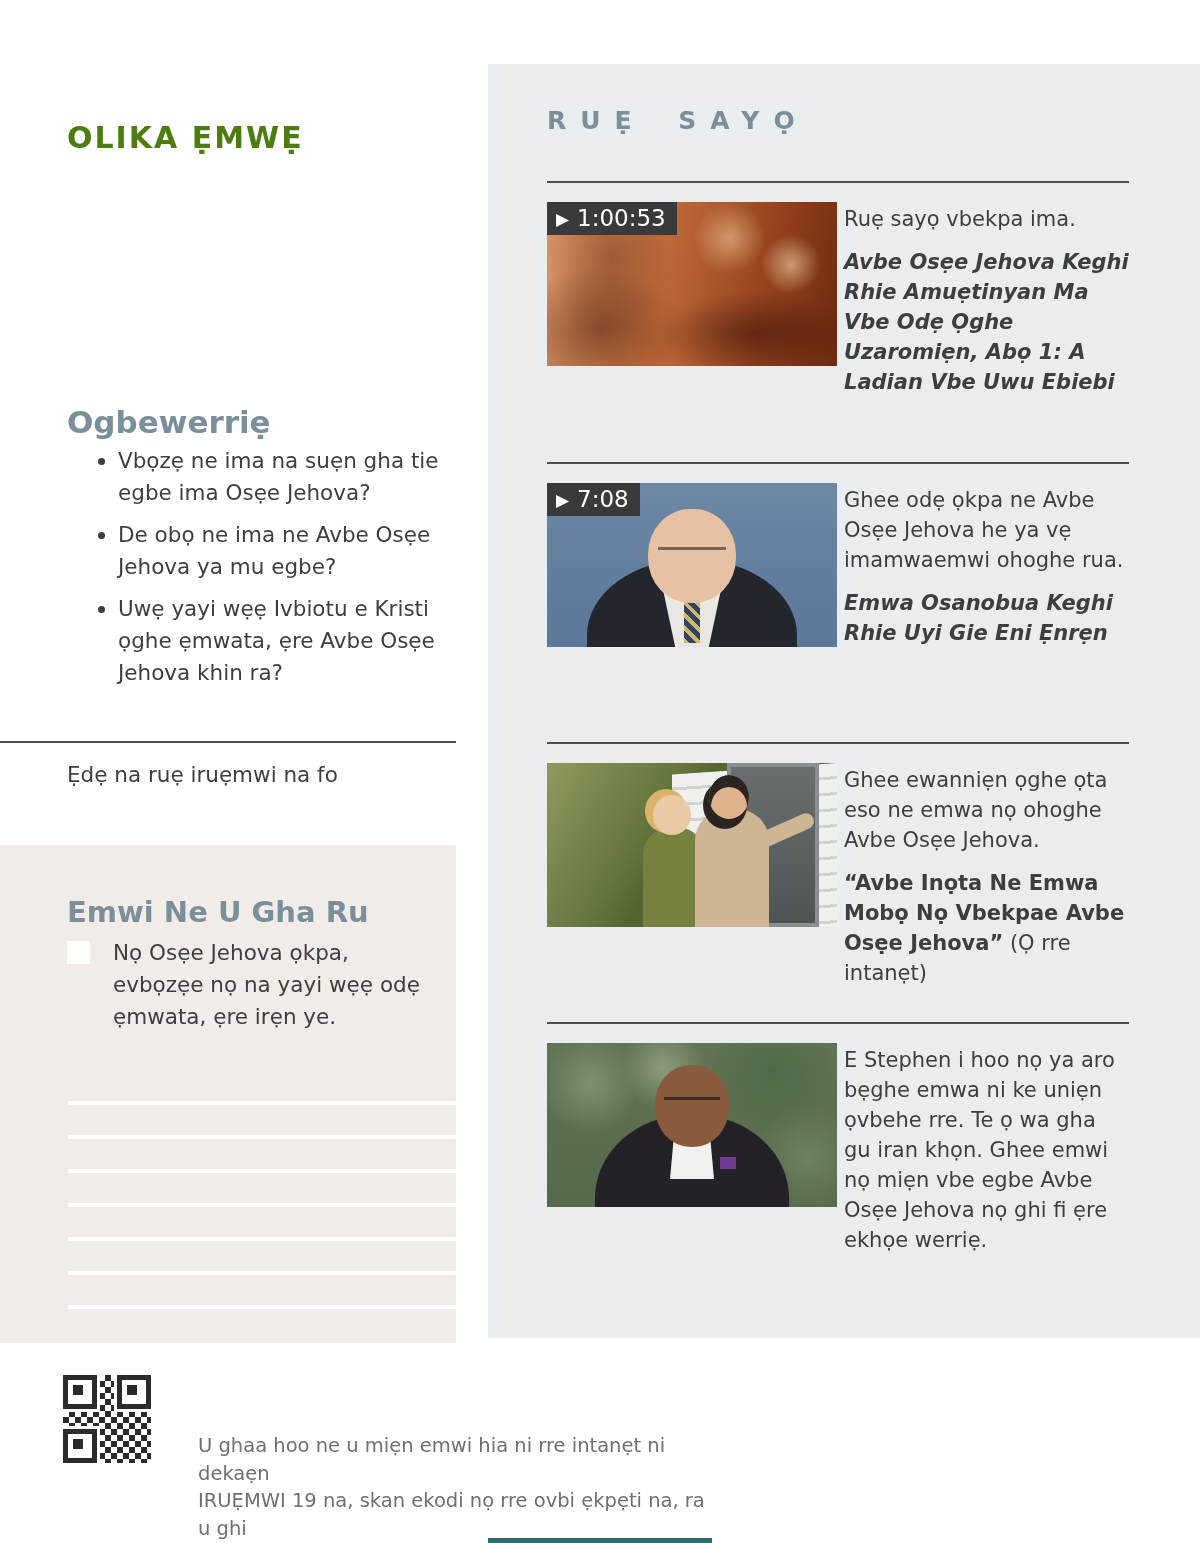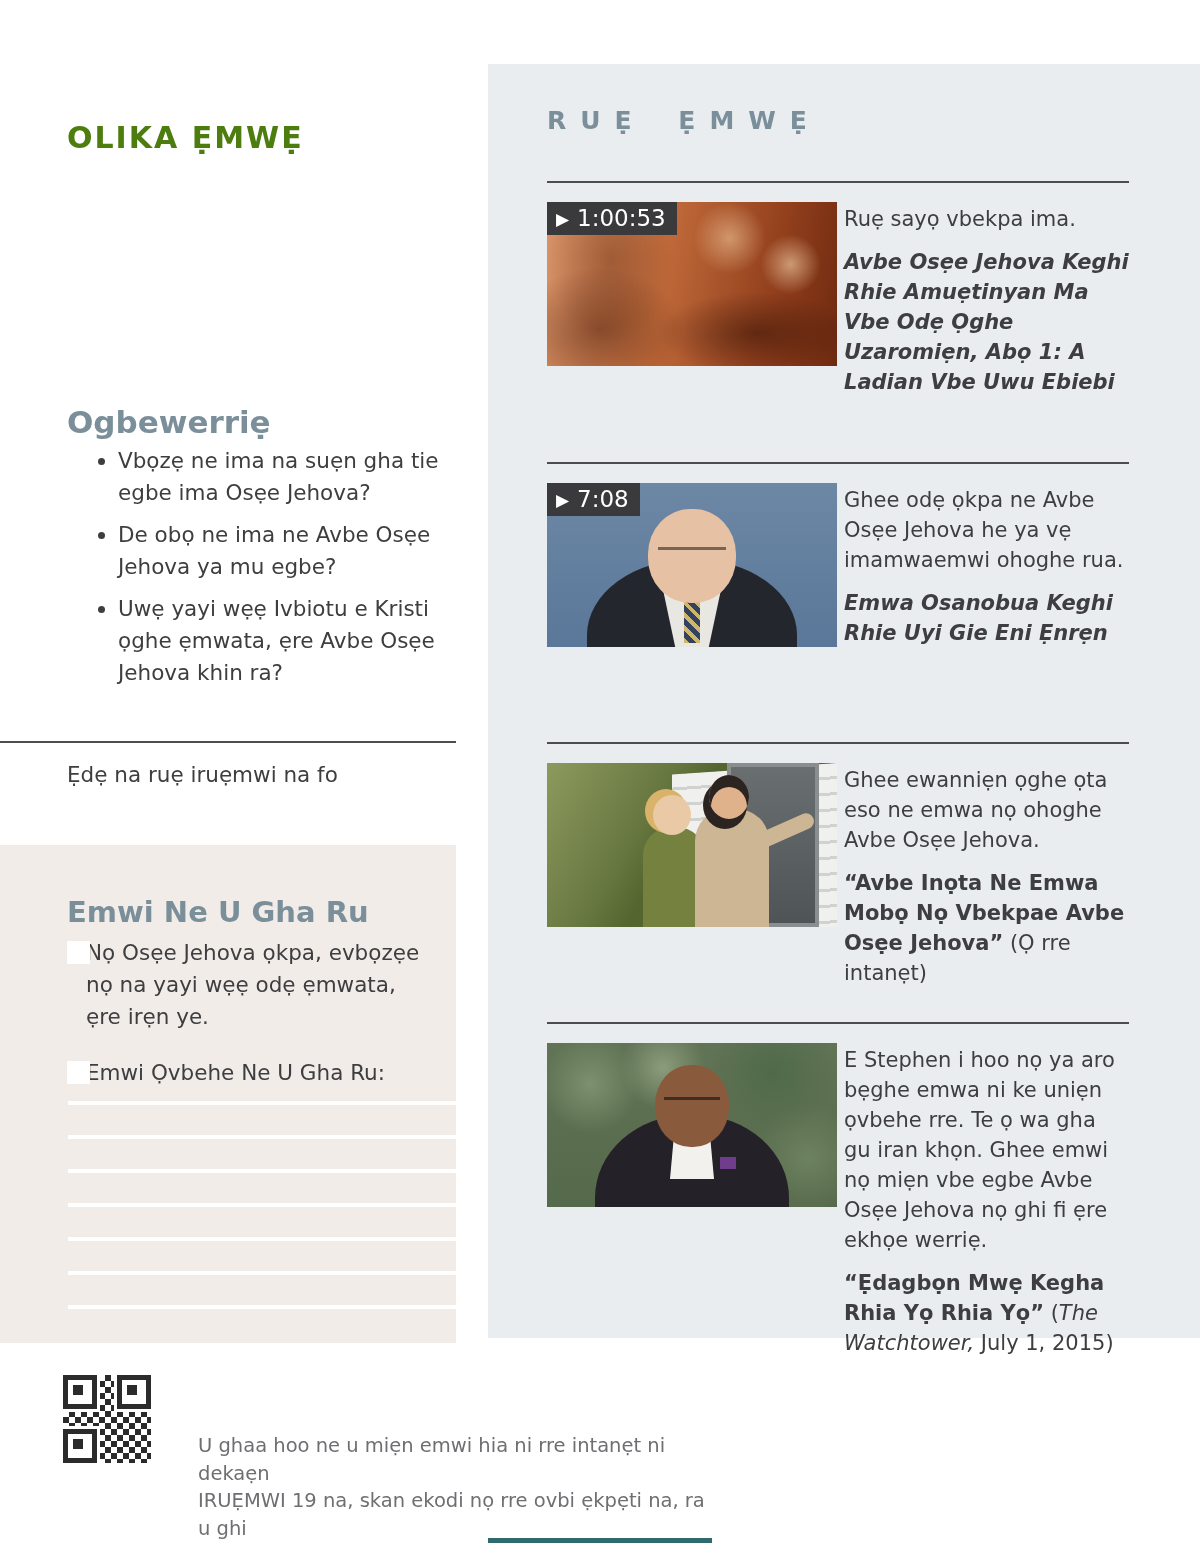--- a/index.html
+++ b/index.html
@@ -46,21 +46,21 @@
     position:absolute;left:67px;top:26px;
     font-size:29px;font-weight:bold;color:#7a8f9a;
   }
   .goal-item{position:absolute;left:67px;width:368px;}
   .goal-item-1{top:92px;}
   .goal-item-2{top:212px;}
   .checkbox{
     position:absolute;left:0;top:4px;width:23px;height:23px;background:#ffffff;
   }
   .goal-item-text{
-    display:block;margin-left:19px;
+    display:block;margin-left:46px;
     font-size:21.5px;line-height:32px;
   }
   .write-lines{position:absolute;left:68px;top:256px;width:388px;}
   .write-line{height:4px;background:#ffffff;margin-bottom:30px;}
 
   
   .qr{
     position:absolute;left:63px;top:1375px;width:88px;height:88px;
     background-image:repeating-conic-gradient(#2b2b2b 0% 25%, transparent 0% 50%);
     background-size:12px 12px;
@@ -245,24 +245,20 @@
   <div class="date-label">Ẹdẹ na ruẹ iruẹmwi na fo</div>
 
   <div class="goal-panel">
     <h2 class="goal-title">Emwi Ne U Gha Ru</h2>
 
     <div class="goal-item goal-item-1">
       <span class="checkbox"></span>
       <span class="goal-item-text">Nọ Osẹe Jehova ọkpa, evbọzẹe nọ na yayi wẹẹ odẹ ẹmwata, ẹre irẹn ye.</span>
     </div>
 
-    <div class="goal-item goal-item-2">
-      <span class="checkbox"></span>
-      <span class="goal-item-text">Emwi Ọvbehe Ne U Gha Ru:</span>
-    </div>
 
     <div class="write-lines">
         <div class="write-line"></div>
         <div class="write-line"></div>
         <div class="write-line"></div>
         <div class="write-line"></div>
         <div class="write-line"></div>
         <div class="write-line"></div>
         <div class="write-line"></div>
       </div>
@@ -275,21 +271,21 @@
   </div>
 
   <div class="footer-text">
     <span>U ghaa hoo ne u miẹn emwi hia ni rre intanẹt ni dekaẹn</span><br>
     <span>IRUẸMWI 19 na, skan ekodi nọ rre ovbi ẹkpẹti na, ra u ghi</span><br>
     <span>ya gualọ </span><i>Sọyẹnmwẹ Arrọọ Vbe Etẹbitẹ!</i><span> vbe jw.org</span>
   </div>
 
   <div class="gray-panel">
 
-    <div class="panel-title">RUẸ ẸMWẸ</div>
+    <div class="panel-title">RUẸ SAYỌ</div>
 
     <div class="media-item item-1">
       <div class="media-row">
         <div class="thumb scene-montage">
           <div class="badge">
             <span class="play">▶</span>
             <span>1:00:53</span>
           </div>
         </div>
         <div class="media-text">
@@ -346,23 +342,20 @@
         <div class="thumb scene-trees">
           <div class="bow-suit"></div>
           <div class="bow-shirt"></div>
           <div class="bow-tie"></div>
           <div class="bow-pocket"></div>
           <div class="bow-head"></div>
           <div class="bow-glasses"></div>
         </div>
         <div class="media-text">
           <p class="media-desc">E Stephen i hoo nọ ya aro bẹghe emwa ni ke uniẹn ọvbehe rre. Te ọ wa gha gu iran khọn. Ghee emwi nọ miẹn vbe egbe Avbe Osẹe Jehova nọ ghi fi ẹre ekhọe werriẹ.</p>
-          <div class="media-title-mixed">
-            <span class="bold">“Ẹdagbọn Mwẹ Kegha Rhia Yọ Rhia Yọ”</span><span> (</span><span class="ital">The Watchtower,</span><span> July 1, 2015)</span>
-          </div>
         </div>
       </div>
     </div>
 
   </div>
 
   <div class="print-bar"></div>
 
 </div>
 

